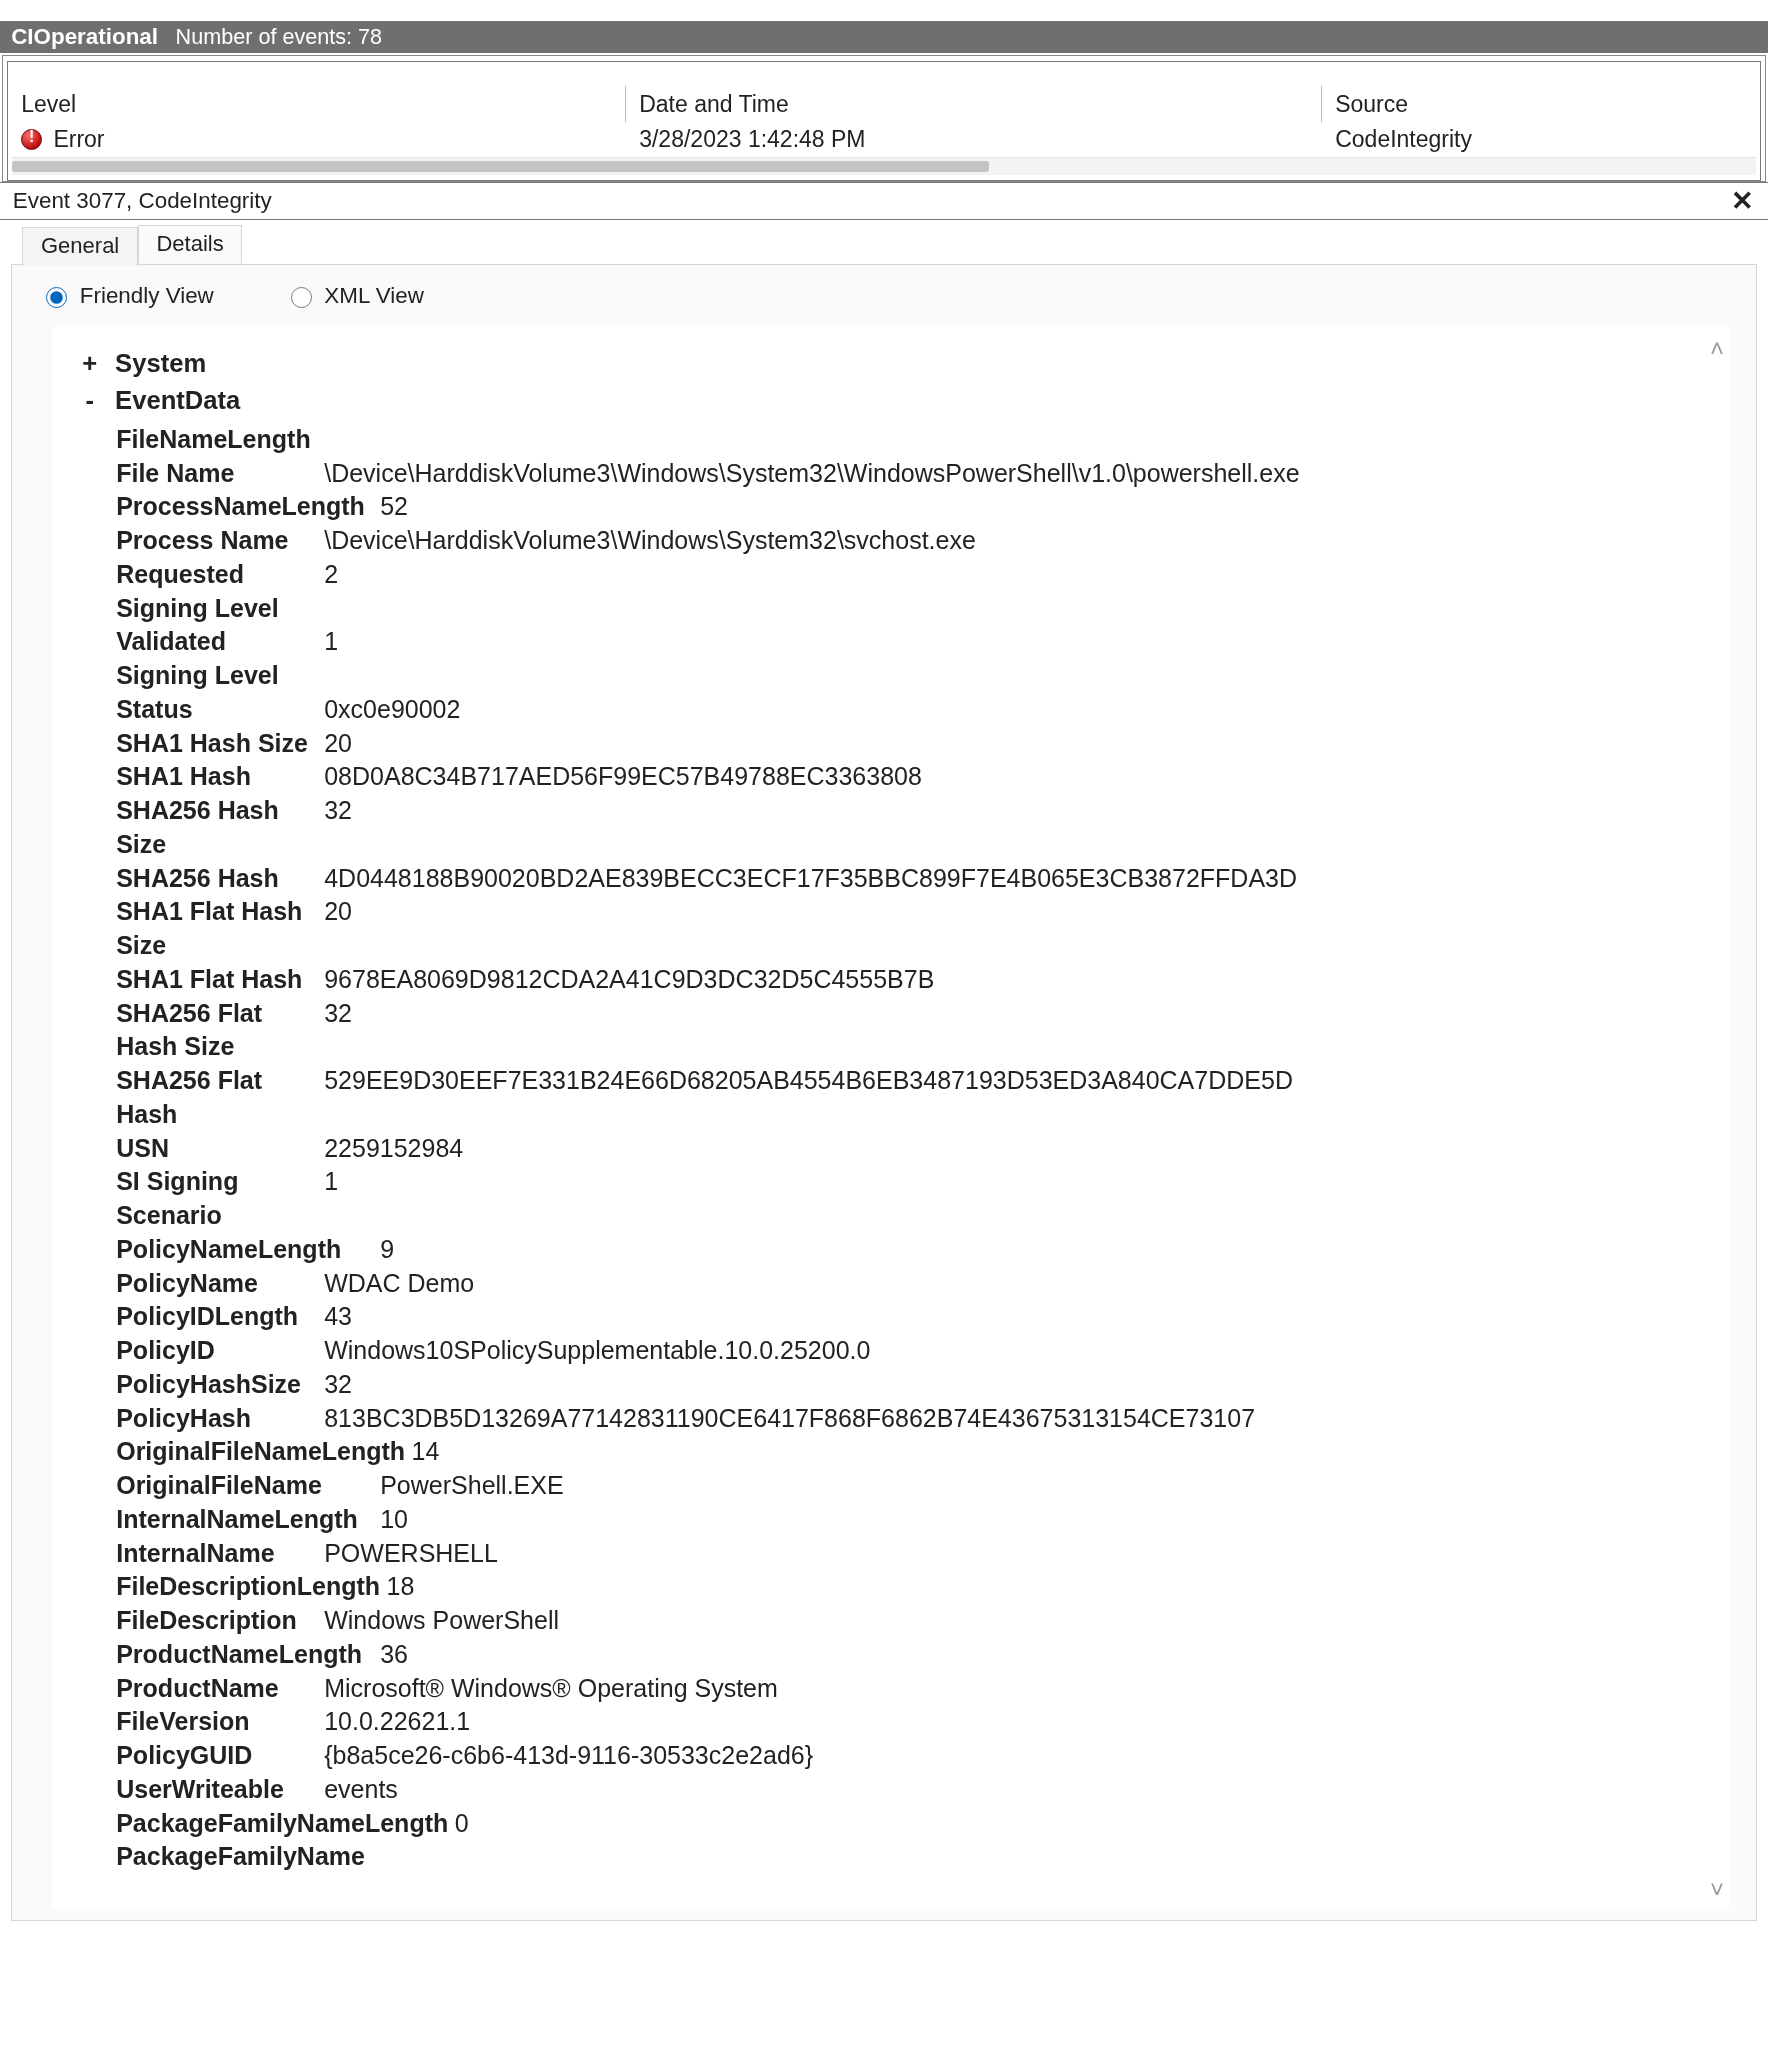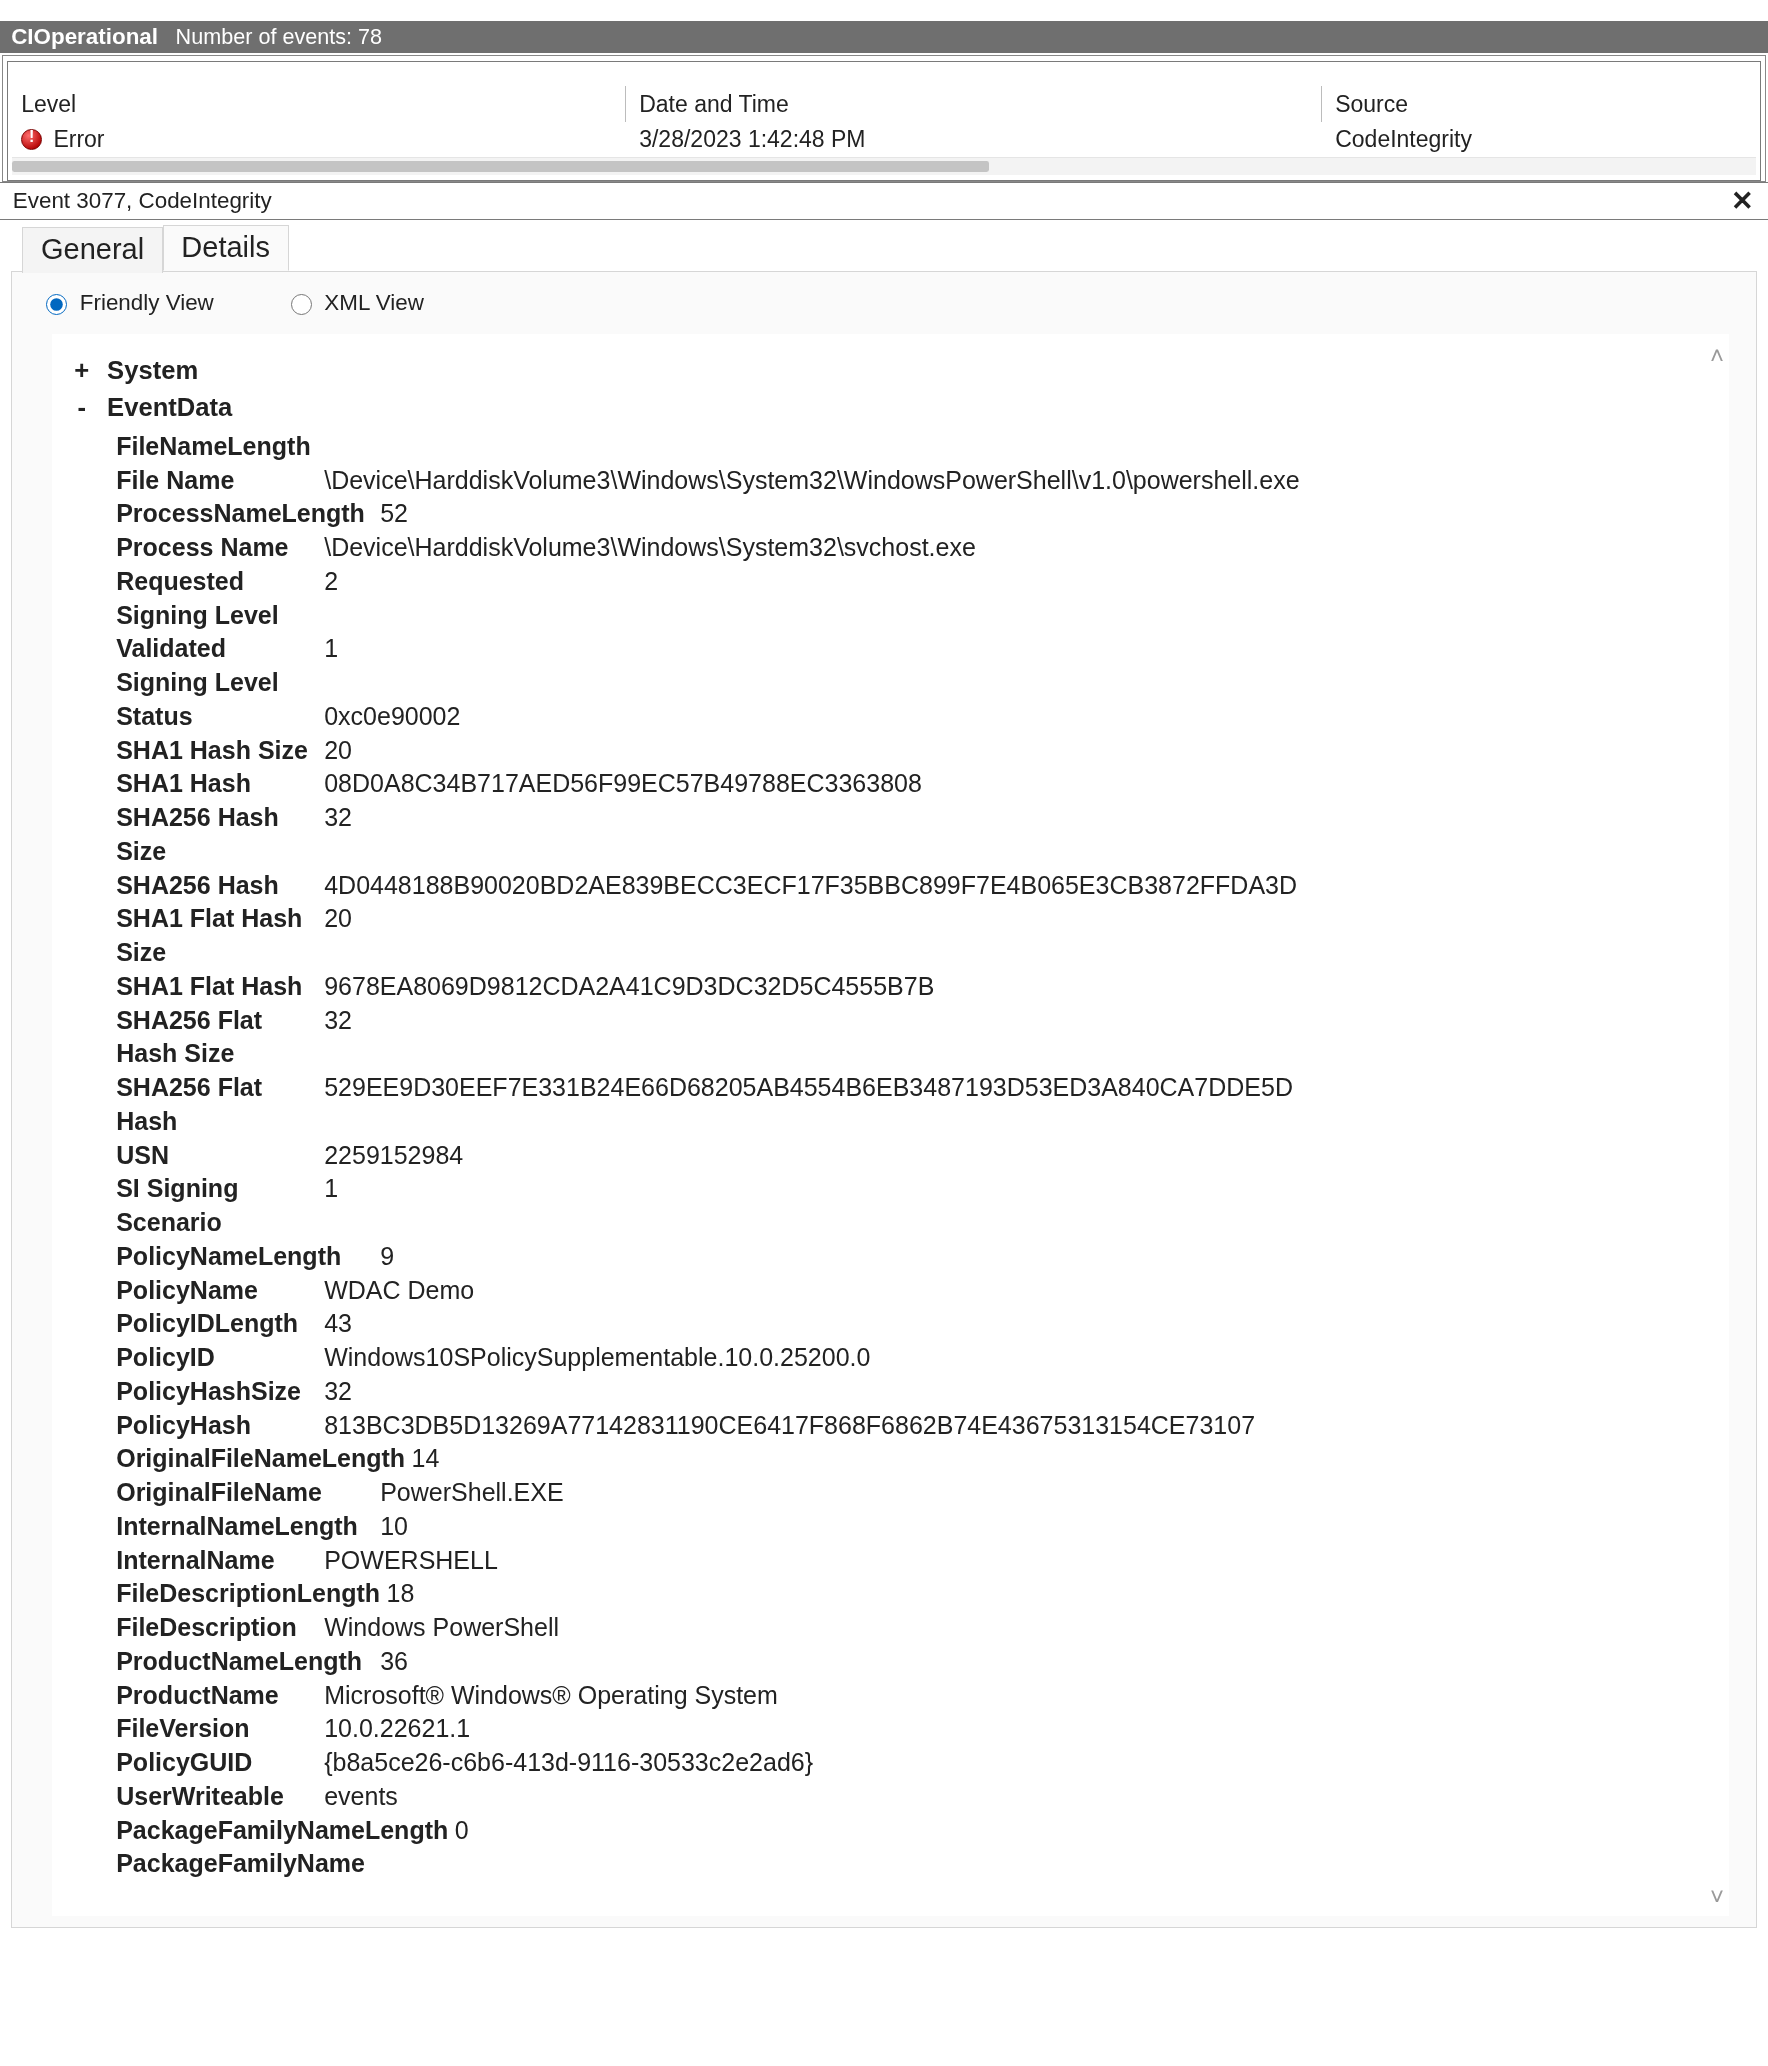--- a/index.html
+++ b/index.html
@@ -95,21 +95,21 @@
     font-size:27px;
     line-height:1;
     padding:0 3.2px;
     cursor:pointer;
   }
 
   .tabs {
     display:flex;
     gap:0;
     margin: 4.8px 0 0 22.4px;
-    font-size:29px;
+    font-size:22px;
   }
   .tab {
     padding: 4.8px 17.6px 6.4px 17.6px;
     border: 1.6px solid #d6d6d6;
     border-bottom:none;
     background:#f4f4f4;
     cursor:pointer;
     position:relative;
     top:1.6px;
   }
@@ -137,21 +137,21 @@
   }
 
   .details-card{
     background:#fff;
     margin: 0 27px 0 40px;
     padding: 22.4px 16px 35px 16px;
     position:relative;
   }
 
   .tree-node{
-    margin: 0 0 8px 0;
+    margin: 0 0 8px 8px;
     font-size:25.6px;
   }
   .tree-toggle{
     display:inline-block;
     width:27px;
     text-align:center;
     font-weight:700;
     cursor:pointer;
     user-select:none;
   }

